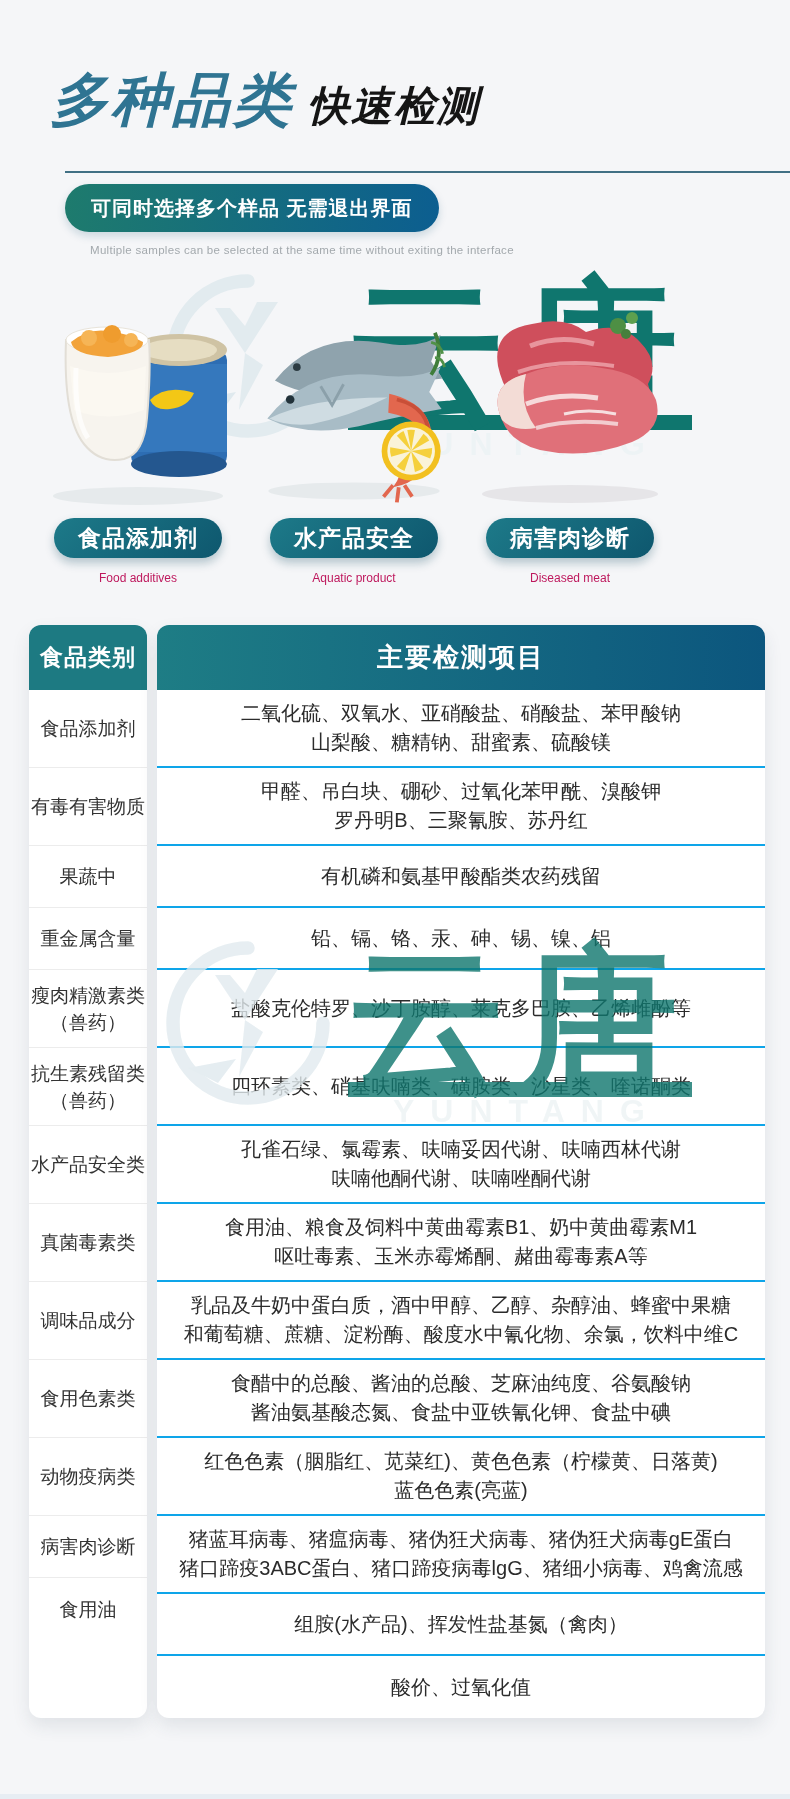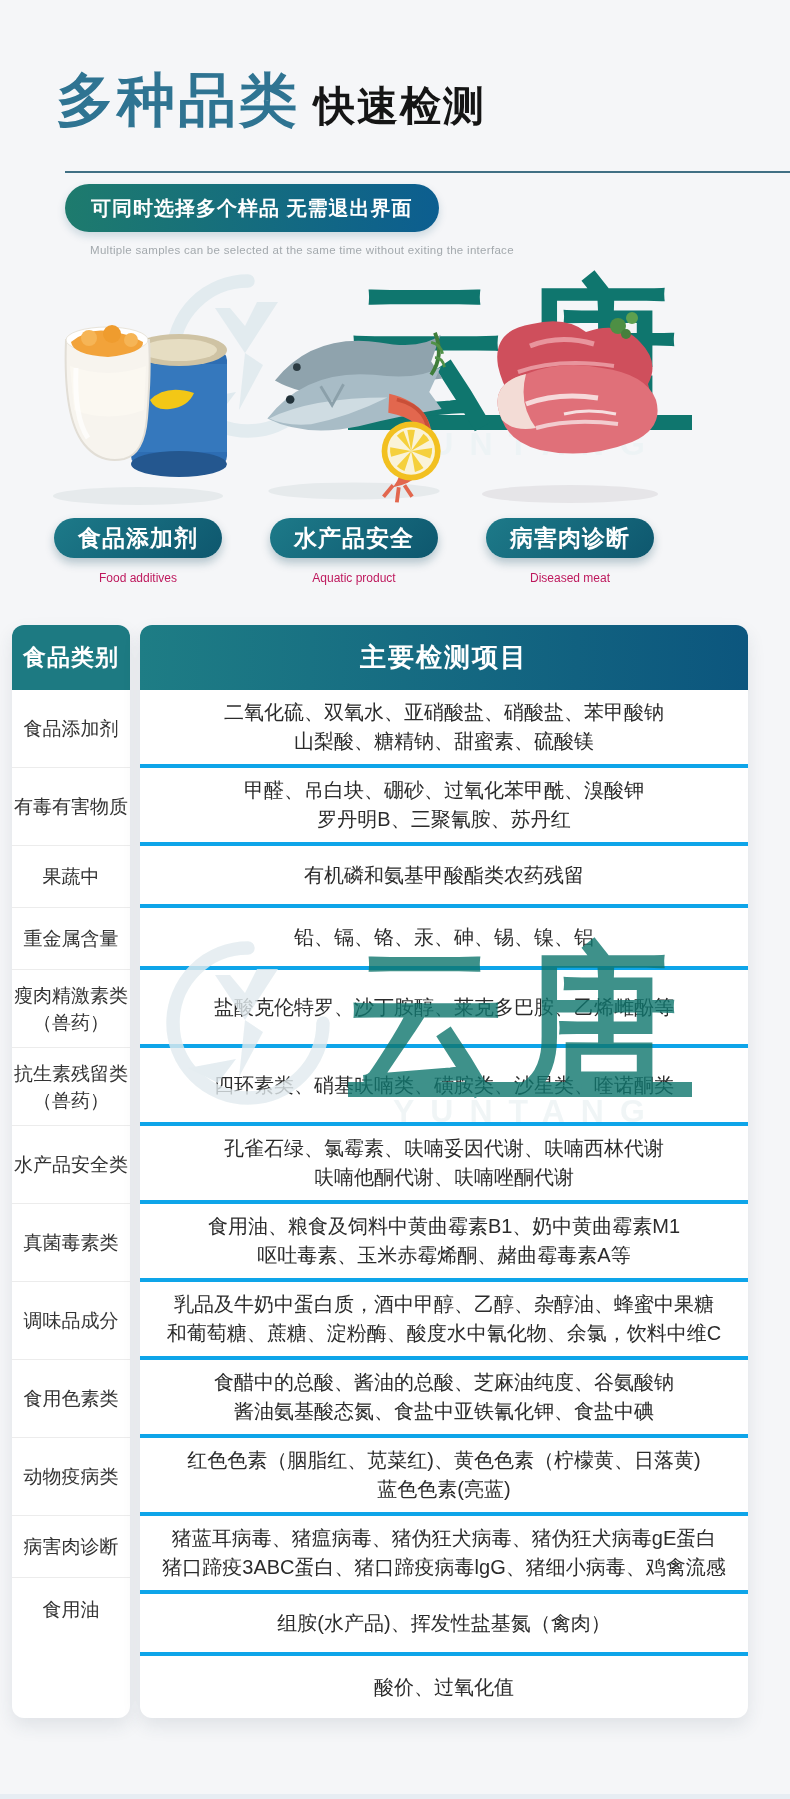--- a/index.html
+++ b/index.html
@@ -6,21 +6,21 @@
   body{background:#dfe3e8;}
   .page{
     position:relative;
     width:790px;height:1799px;
     margin:0 auto;
     background:#f5f6f8;
     overflow:hidden;
     font-family:"Liberation Sans", sans-serif;
   }
   
-  .title-row{position:absolute;left:56px;top:62px;white-space:nowrap;}
+  .title-row{position:absolute;left:50px;top:62px;white-space:nowrap;font-style:italic;}
   .title-cn{font-size:58px;font-weight:bold;color:#2f7492;letter-spacing:3px;}
   .title-sub{font-size:41px;font-weight:bold;color:#151515;margin-left:14px;letter-spacing:2px;}
   .title-divider{position:absolute;left:65px;right:0;top:171px;height:2px;background:#417084;}
   .feature-banner{
     position:absolute;left:65px;top:184px;height:48px;line-height:48px;
     padding:0 26px;border-radius:26px;
     background:linear-gradient(93deg,#1e7b6d 0%,#0c5e90 100%);
     color:#ffffff;font-size:20px;font-weight:bold;letter-spacing:1px;white-space:nowrap;
     box-shadow:0 4px 8px rgba(12,80,110,.18);
   }
@@ -37,35 +37,35 @@
   .product-col{width:216px;display:flex;flex-direction:column;align-items:center;}
   .product-img{width:200px;height:244px;}
   .product-label{
     margin-top:6px;height:40px;line-height:40px;padding:0 24px;border-radius:21px;
     background:linear-gradient(135deg,#1d7a89,#0e576e);
     color:#fff;font-size:23px;font-weight:bold;letter-spacing:1px;white-space:nowrap;
     box-shadow:0 5px 10px rgba(10,70,90,.28);
   }
   .product-caption{margin-top:13px;font-size:12px;color:#be185d;}
   
-  .detection-table{position:absolute;left:12px;top:625px;width:736px;display:flex;gap:10px;z-index:2;}
+  .detection-table{position:absolute;left:29px;top:625px;width:736px;display:flex;gap:10px;z-index:2;}
   .tbl-col{background:#ffffff;border-radius:12px;overflow:hidden;box-shadow:0 8px 18px rgba(40,60,80,.10);}
   .col-left{width:118px;flex:none;}
   .col-right{flex:1;}
   .col-header{height:65px;display:flex;align-items:center;justify-content:center;color:#fff;font-weight:bold;}
   .col-left .col-header{background:#1d7a82;font-size:23px;letter-spacing:1px;}
   .col-right .col-header{background:linear-gradient(92deg,#1e7d85 0%,#0c567e 100%);font-size:26px;letter-spacing:2px;}
   .cat-cell{
     height:62px;box-sizing:border-box;display:flex;align-items:center;justify-content:center;
     text-align:center;font-size:19px;color:#333;white-space:pre-line;line-height:27px;
     border-bottom:1px solid #ececec;padding:0 2px;
   }
   .item-cell{
     height:62px;box-sizing:border-box;display:flex;flex-direction:column;align-items:center;justify-content:center;
-    font-size:20px;color:#2b2b2b;line-height:29px;border-bottom:4px solid #0ea5e9;padding:0 10px;text-align:center;
+    font-size:20px;color:#2b2b2b;line-height:29px;border-bottom:2px solid #0ea5e9;padding:0 10px;text-align:center;
   }
   .cat-cell.tall,.item-cell.tall{height:78px;}
   .cat-cell:last-child,.item-cell:last-child{border-bottom:none;}
   .bottom-strip{position:absolute;left:0;right:0;bottom:0;height:5px;background:#e7edf3;}
 </style>
 </head>
 <body>
 
 <div class="page">
 

